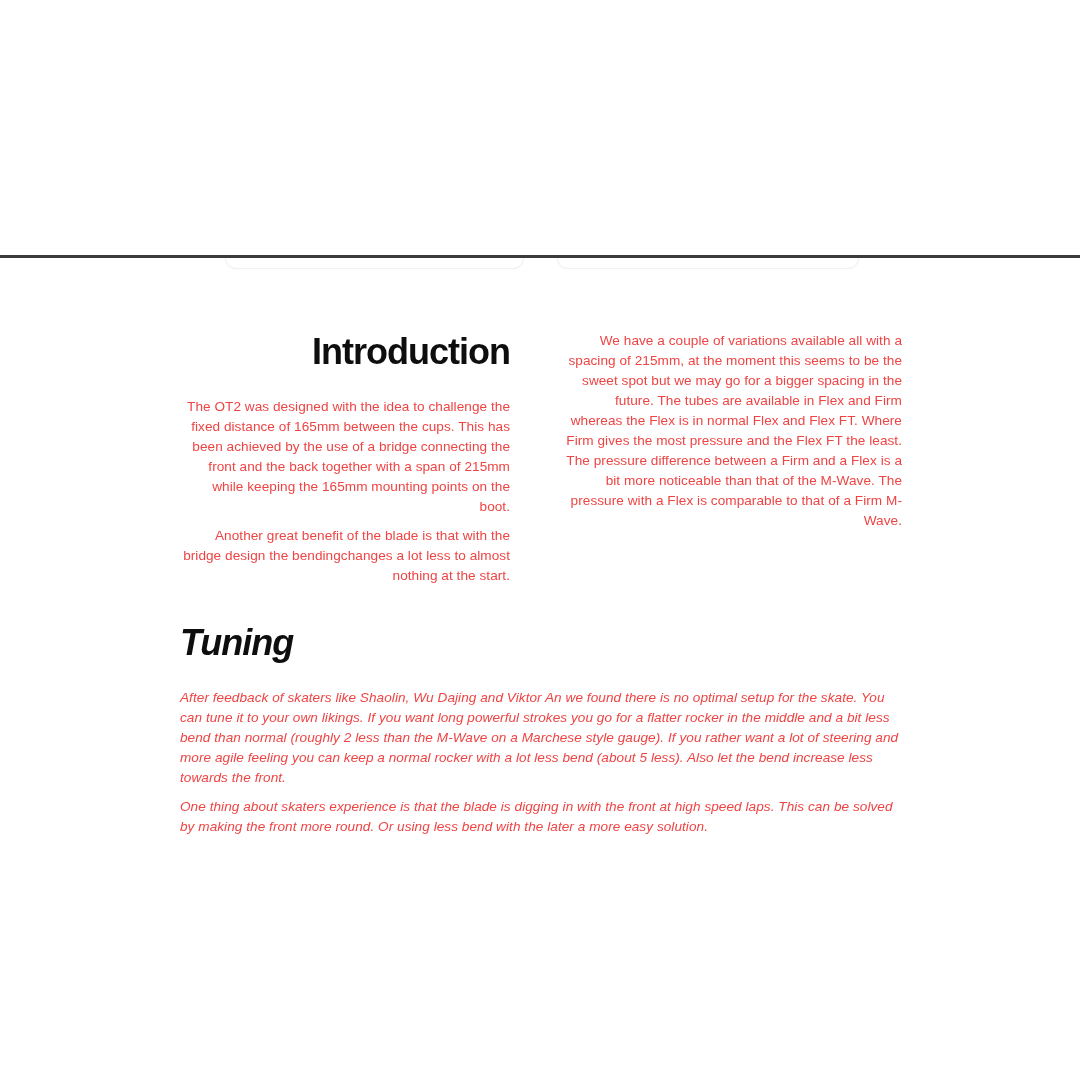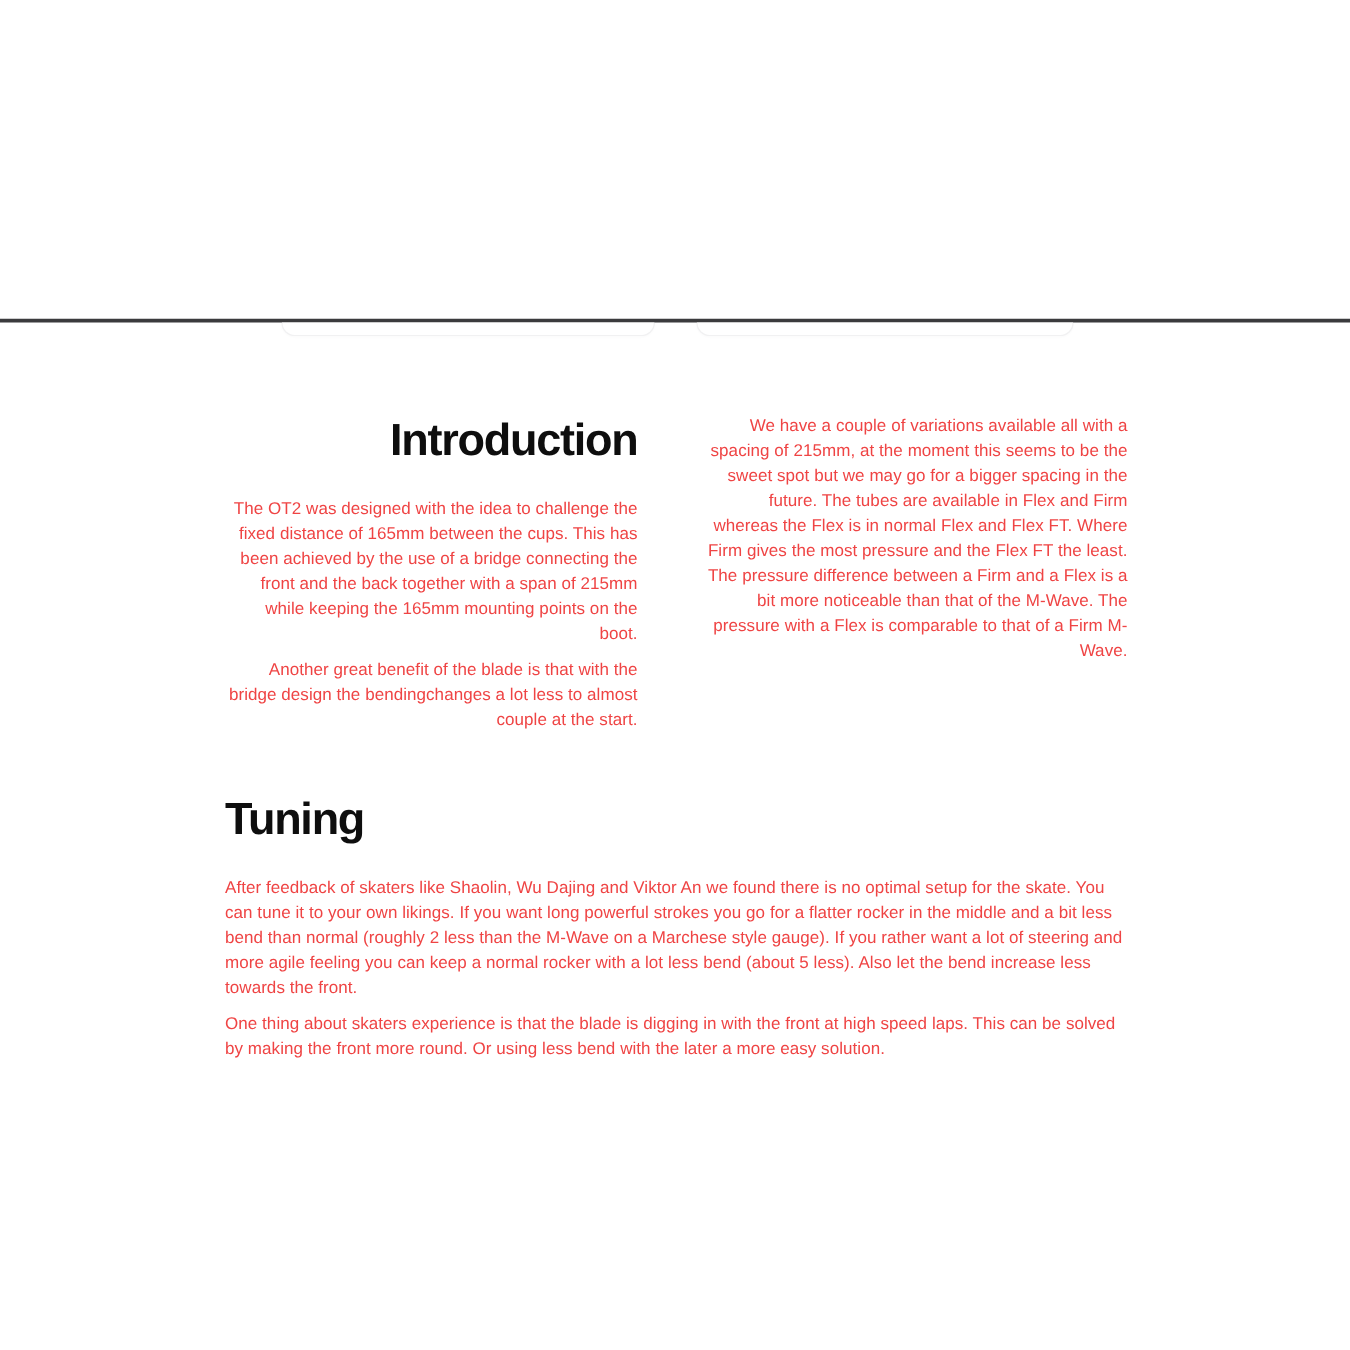--- a/index.html
+++ b/index.html
@@ -55,43 +55,44 @@
   }
   .body-text p {
     font-size: 13.6px;
     line-height: 20px;
     color: #ef4444;
     margin: 0 0 9px 0;
     letter-spacing: 0.05px;
   }
   .body-text p:last-child { margin-bottom: 0; }
   .tuning-section {
-    margin-top: 48px;
+    margin-top: 36px;
     width: 722px;
+    font-style: italic;
   }
 </style>
 </head>
 <body>
 
 <div class="page">
 
   <div class="divider"></div>
 
   <div class="ghost-card left"></div>
   <div class="ghost-card right"></div>
 
   <div class="content">
 
     <div class="columns">
 
       <section>
         <h2>Introduction</h2>
         <div class="body-text">
           <p>The OT2 was designed with the idea to challenge the fixed distance of 165mm between the cups. This has been achieved by the use of a bridge connecting the front and the back together with a span of 215mm while keeping the 165mm mounting points on the boot.</p>
-          <p>Another great benefit of the blade is that with the bridge design the bendingchanges a lot less to almost couple at the start.</p>
+          <p>Another great benefit of the blade is that with the bridge design the bendingchanges a lot less to almost nothing at the start.</p>
         </div>
       </section>
 
       <section>
         <div class="body-text">
           <p>We have a couple of variations available all with a spacing of 215mm, at the moment this seems to be the sweet spot but we may go for a bigger spacing in the future. The tubes are available in Flex and Firm whereas the Flex is in normal Flex and Flex FT. Where Firm gives the most pressure and the Flex FT the least. The pressure difference between a Firm and a Flex is a bit more noticeable than that of the M-Wave. The pressure with a Flex is comparable to that of a Firm M-Wave.</p>
         </div>
       </section>
 
     </div>

